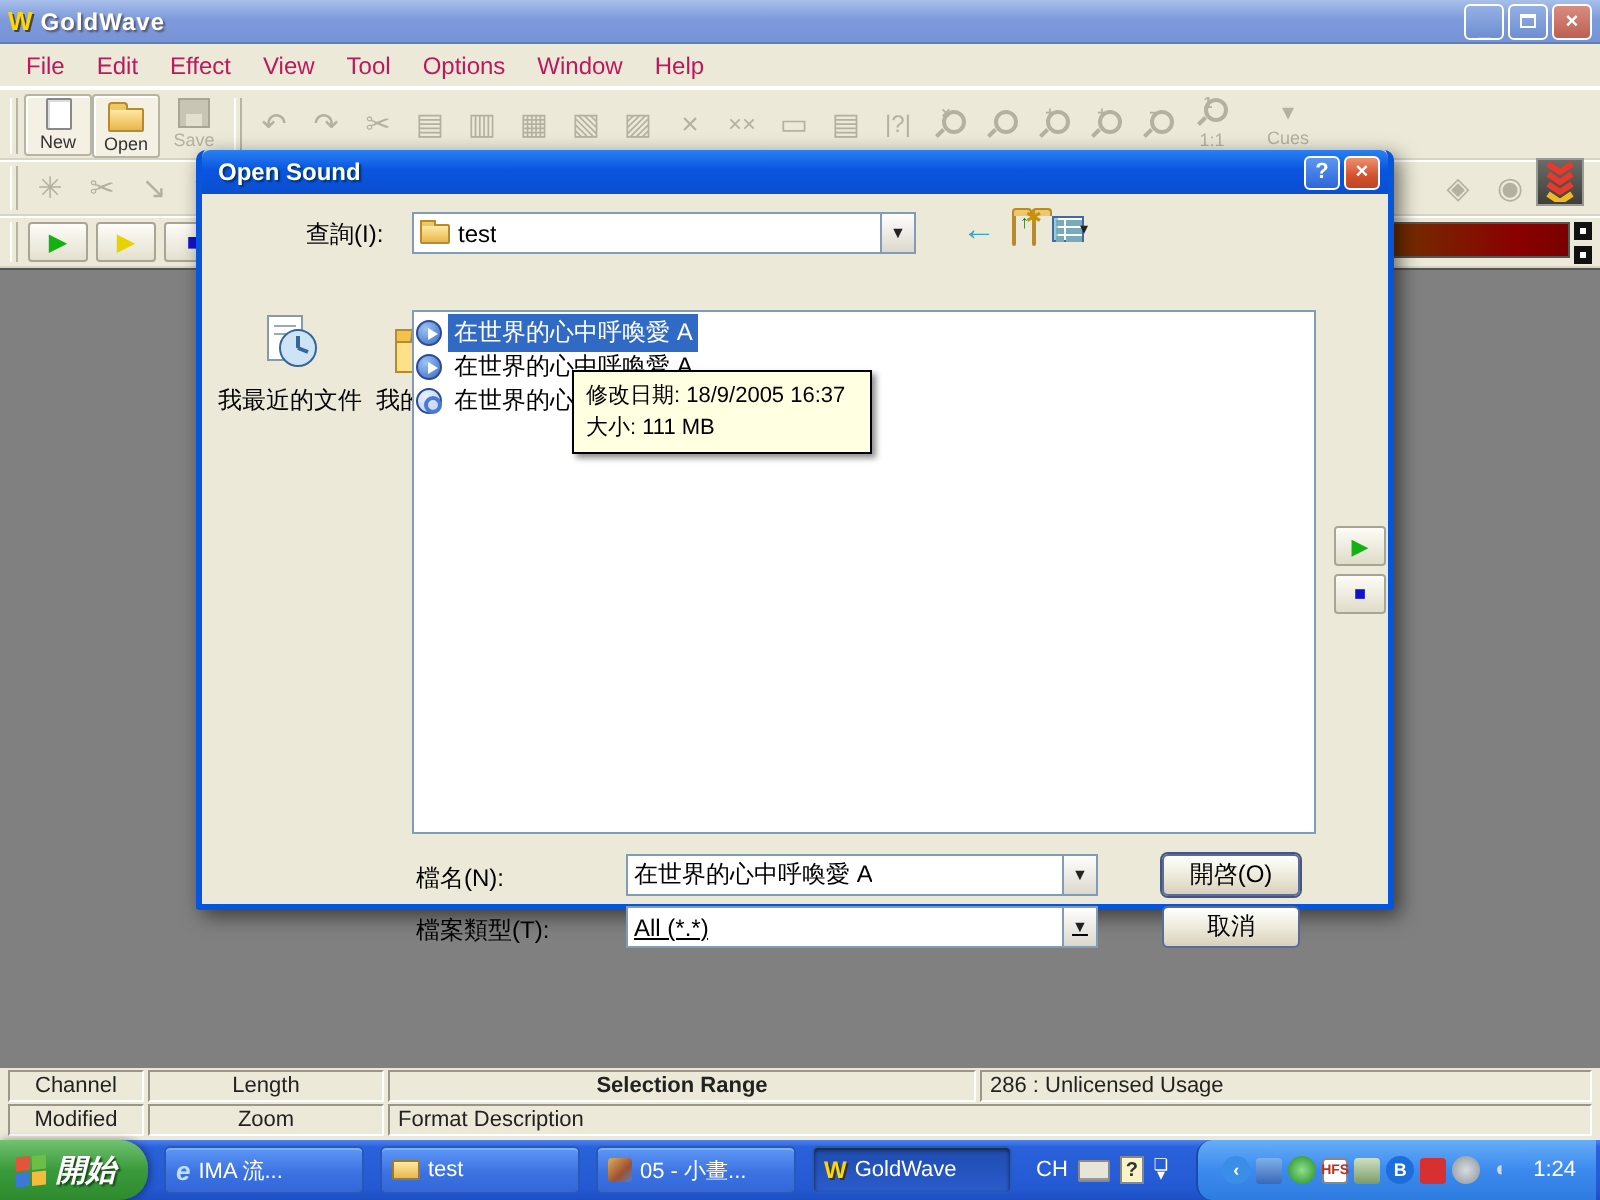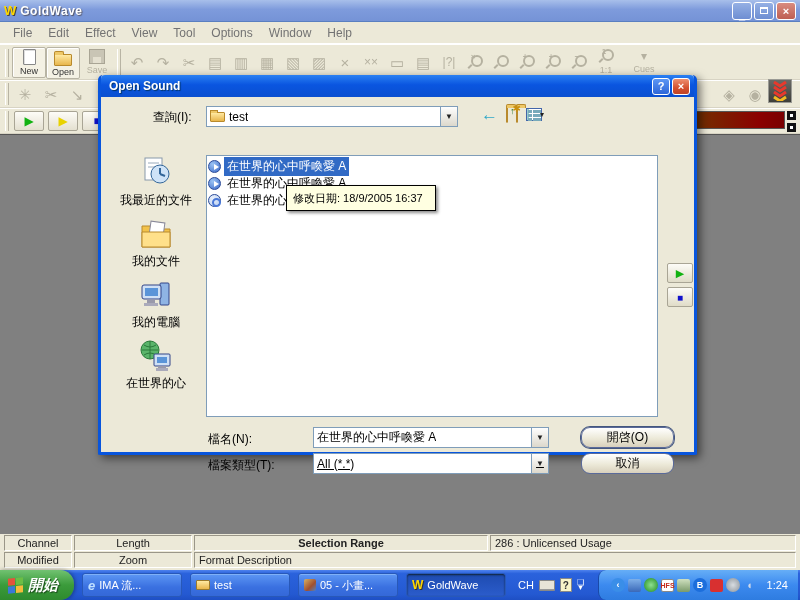--- a/index.html
+++ b/index.html
@@ -14,21 +14,21 @@
   .titletext { color:#fff; font-weight:bold; font-size:12px; text-shadow:1px 1px 1px #556; letter-spacing:.5px; }
   .winbtns { margin-left:auto; display:flex; gap:2px; }
   .wb { width:20px; height:18px; border-radius:3px; border:1px solid #fff; display:flex; align-items:center; justify-content:center;
         color:#fff; font-size:11px; font-weight:bold; background:linear-gradient(180deg,#95B0E4,#6E8ED2); }
   .wb.cls { background:linear-gradient(180deg,#D98C80,#BE5F53); }
   .wb.min span{ transform:translateY(4px); }
   .wb.max i { display:block; width:8px; height:7px; border:1px solid #fff; border-top:2px solid #fff; }
 
   .menubar { height:22px; display:flex; align-items:center; gap:2px; padding:0 6px;
     background:#ECE9D8; border-bottom:1px solid #fff; }
-  .menuitem { color:#737373; padding:3px 7px; font-size:12px; }
+  .menuitem { color:#be185d; padding:3px 7px; font-size:12px; }
 
   .toolbar { background:#ECE9D8; display:flex; align-items:flex-start; border-bottom:1px solid #d8d4c4; border-top:1px solid #fff; }
   .t1 { height:36px; padding:2px 2px 0 2px; }
   .t2 { height:28px; align-items:center; padding:0 2px; }
   .t3 { height:26px; align-items:center; padding:0 2px; }
   .grip { width:4px; align-self:stretch; margin:2px 3px; border-left:1px solid #fff; border-right:1px solid #b8b4a4; }
   .tbtn { width:34px; display:flex; flex-direction:column; align-items:center; padding:1px 0;
           border:1px solid transparent; }
   .tbtn.en { border:1px solid #b8b4a4; background:#f4f1e4; border-radius:2px; box-shadow:1px 1px 0 #fff inset; }
   .tlbl { font-size:9px; color:#333; margin-top:1px; }
@@ -133,21 +133,21 @@
   .navicons { position:absolute; left:380px; top:9px; display:flex; align-items:center; gap:8px; }
   .backarrow { color:#2FA8C8; font-size:17px; font-weight:bold; line-height:1; }
   .navf { position:relative; }
   .upmark { position:absolute; left:4px; top:-2px; color:#1a6a1a; font-size:9px; font-weight:bold; }
   .newmark { position:absolute; right:-3px; top:-5px; color:#c89010; font-size:10px; }
   .viewsico { width:16px; height:13px; border:1px solid #46a; background:
           linear-gradient(90deg,#9cc 2px,#fff 2px); display:grid; grid-template:3px 3px 3px/4px 8px; gap:1px; padding:1px; }
   .viewsico i { background:#7ab; }
   .navarrow { color:#222; font-size:8px; margin-left:-4px; }
 
-  .places { position:absolute; left:8px; top:58px; width:94px; display:flex; flex-direction:column;
+  .places { position:absolute; left:8px; top:58px; width:94px; display:flex; flex-direction:row;
           align-items:center; gap:7px; }
   .place { display:flex; flex-direction:column; align-items:center; gap:1px; }
   .place .plbl { font-size:12px; color:#000; white-space:nowrap; }
 
   .filelist { position:absolute; left:105px; top:58px; width:452px; height:262px; background:#fff;
           border:1px solid #7F9DB9; padding:2px 1px; }
   .frow { display:flex; align-items:center; gap:3px; height:17px; }
   .fico { width:13px; height:13px; border-radius:50%; background:radial-gradient(circle at 35% 30%,#9cc4f4,#3a68c8);
           border:1px solid #2a4a98; position:relative; flex:0 0 13px; }
   .fico::after { content:""; position:absolute; left:5px; top:3px; border:3px solid transparent; border-left:5px solid #fff; }
@@ -159,21 +159,21 @@
   .tooltip { position:absolute; left:185px; top:88px; width:150px; background:#FFFFE1;
           border:1px solid #000; padding:4px 6px; box-shadow:2px 2px 3px rgba(0,0,0,.45);
           font-size:11px; line-height:16px; z-index:5; white-space:nowrap; }
 
   .prevbtn { position:absolute; left:566px; width:26px; height:20px; background:linear-gradient(#fdfcf7,#e0dcc8);
           border:1px solid #a9a595; border-radius:2px; display:flex; align-items:center; justify-content:center; font-size:11px; }
 
   .brow-lbl { position:absolute; left:107px; font-size:12px; }
   .combo.fname-combo { left:212px; top:330px; width:236px; }
   .combo.ftype-combo { left:212px; top:356px; width:236px;text-decoration:underline; }
-  .dlgbtn { position:absolute; left:480px; width:93px; height:21px; border:1px solid #5a6a9a; border-radius:9px;
+  .dlgbtn { position:absolute; left:480px; width:69px; height:21px; border:1px solid #5a6a9a; border-radius:3px;
           background:linear-gradient(#fff,#ece9d8 55%,#d8d0bc); font-size:12px;
           display:flex; align-items:center; justify-content:center; }
   .dlgbtn.def { box-shadow:0 0 0 1px #44577e; }
 
   svg { display:block; }
 </style>
 </head>
 <body>
 
 <div class="app">
@@ -465,20 +465,21 @@
         <span class="fname">在世界的心中呼喚愛 A</span>
       </div>
       <div class="frow">
         <span class="fico alt"></span>
         <span class="fname">在世界的心</span>
       </div>
     </div>
 
     <div class="tooltip">
       <div>修改日期: 18/9/2005 16:37</div>
+      <div>大小: 111 MB</div>
     </div>
 
     <div class="prevbtn" style="top:166px">
       <span style="color:#12B212">▶</span>
     </div>
     <div class="prevbtn" style="top:190px">
       <span style="color:#1212CC;font-size:10px">■</span>
     </div>
 
     <span class="brow-lbl" style="top:334px">檔名(N):</span>

